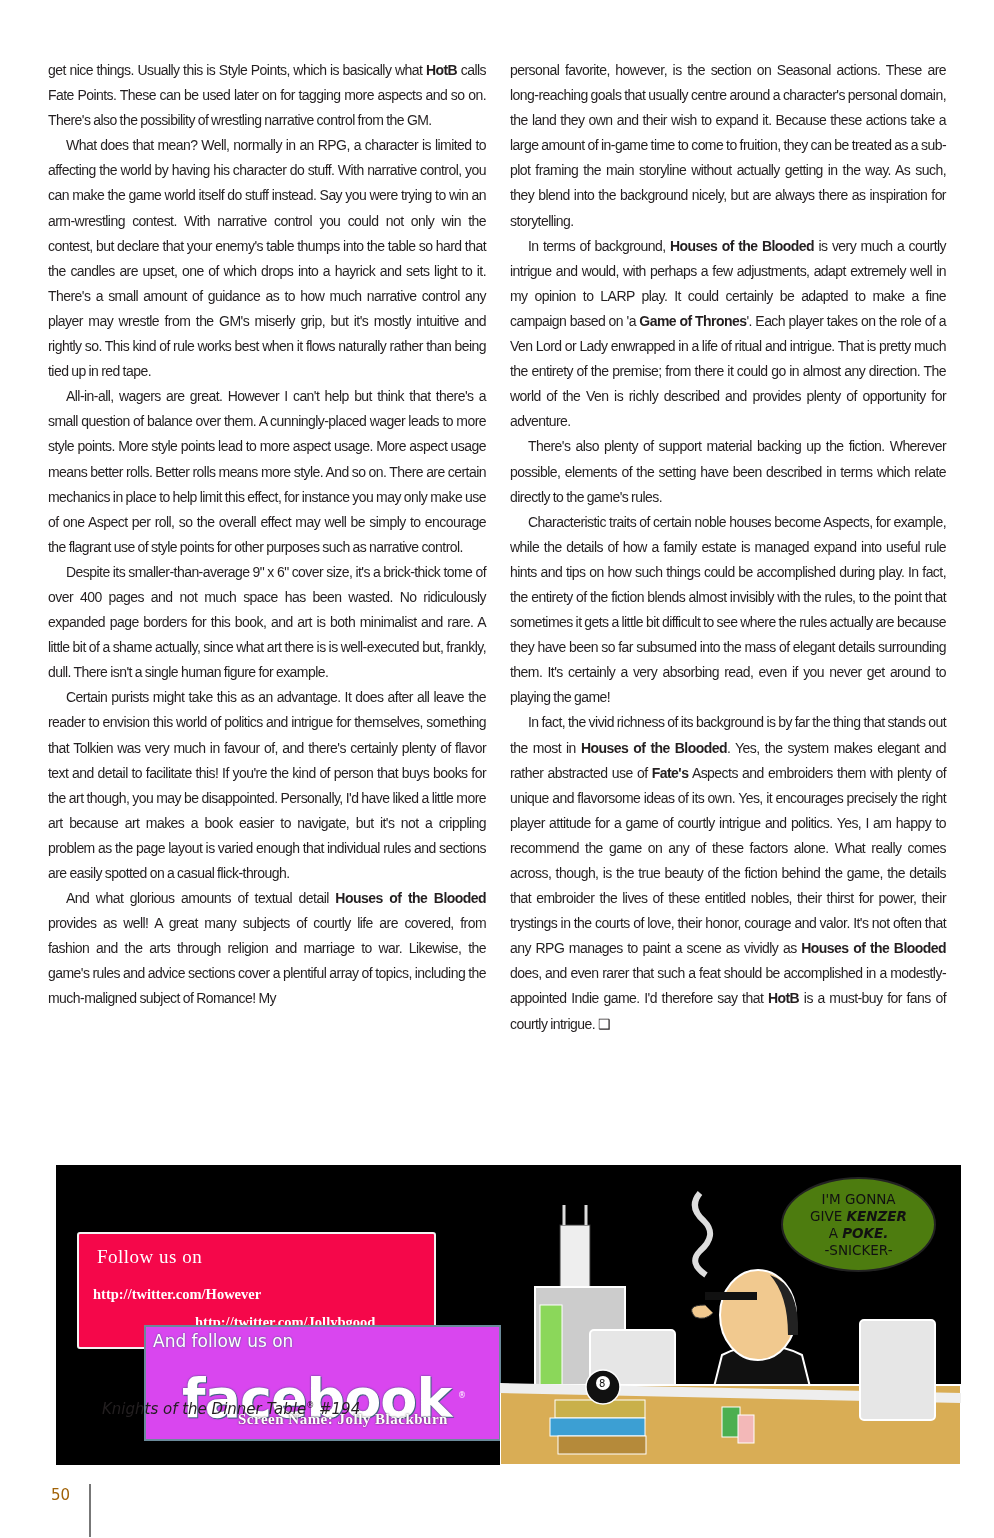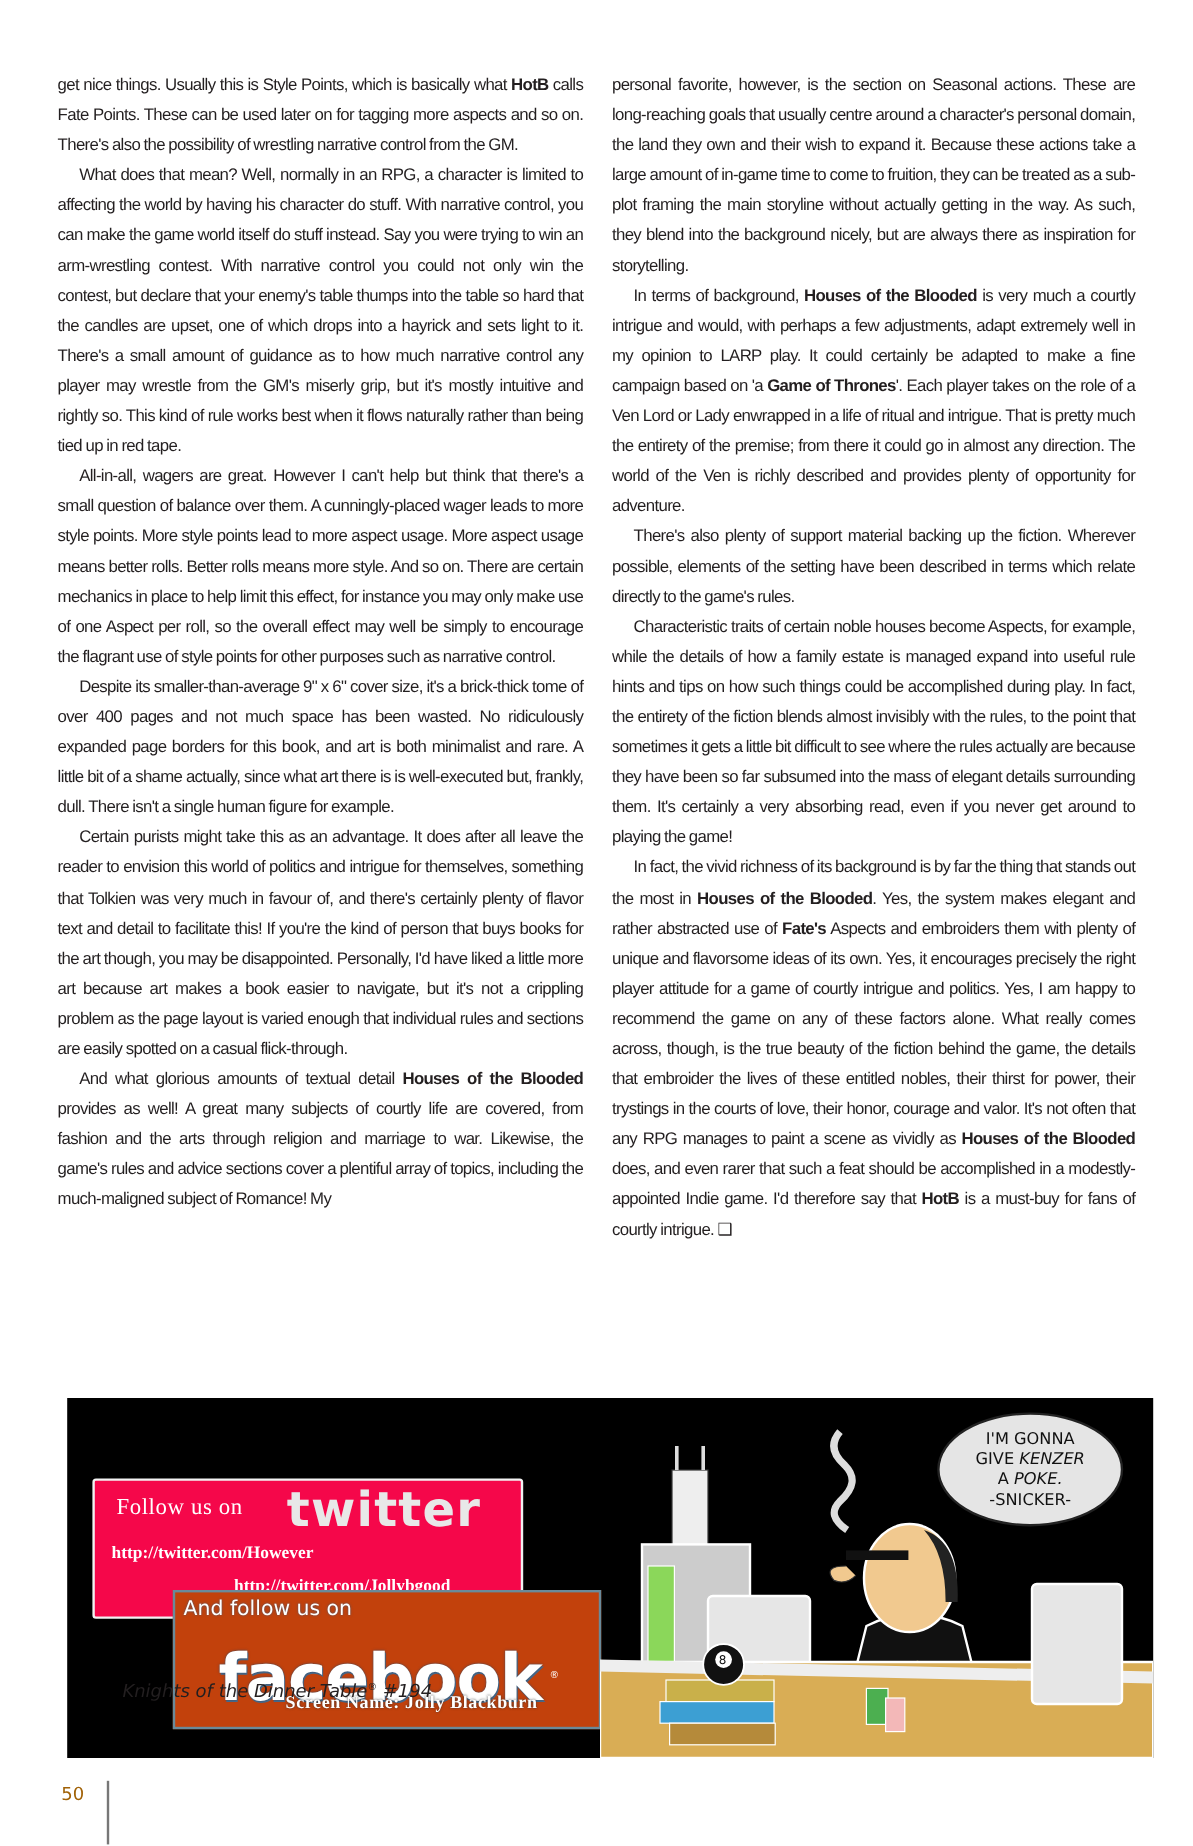--- a/index.html
+++ b/index.html
@@ -9,28 +9,28 @@
   .col-right { left: 510px; width: 436px; }
   .col p { margin: 0; text-indent: 18px; }
   .col p.noindent { text-indent: 0; }
   .col b { font-weight: bold; }
   .ad { position: absolute; left: 56px; top: 1165px; width: 905px; height: 300px; background: #000; overflow: hidden; }
   .tw-box { position: absolute; left: 21px; top: 19px; width: 355px; height: 113px; background: #f5074a; border: 2px solid #f2f2f2; border-radius: 3px; font-family: "Liberation Serif", serif; color: #fff; margin-top: 48px; }
   .tw-follow { position: absolute; left: 18px; top: 12px; font-size: 19px; letter-spacing: 0.5px; }
   .tw-logo { position: absolute; left: 160px; top: 2px; font-family: "DejaVu Sans", sans-serif; font-size: 40px; font-weight: bold; color: #e8e8e8; letter-spacing: 1px; }
   .tw-url1 { position: absolute; left: 14px; top: 52px; font-size: 14.5px; font-weight: bold; }
   .tw-url2 { position: absolute; left: 116px; top: 80px; font-size: 14.5px; font-weight: bold; }
-  .fb-box { position: absolute; left: 88px; top: 160px; width: 353px; height: 112px; background: #c2410c; border: 2px solid #6a8a9a; font-family: "DejaVu Sans", sans-serif; color: #fff; }
+  .fb-box { position: absolute; left: 88px; top: 160px; width: 353px; height: 112px; background: #d946ef; border: 2px solid #6a8a9a; font-family: "DejaVu Sans", sans-serif; color: #fff; }
   .fb-follow { position: absolute; left: 7px; top: 4px; font-size: 17px; color: #fff; text-shadow: 0 0 2px #3a5a7a; }
   .fb-logo { position: absolute; left: 36px; top: 24px; font-size: 54px; font-weight: bold; color: #fff; letter-spacing: -1px; text-shadow: 0 0 2px #2a4a6a, 1px 1px 0 #4a6a8a; margin-top: 16px; }
   .fb-reg { position: absolute; left: 312px; top: 64px; font-size: 8px; color: #fff; }
   .fb-screen { position: absolute; left: 92px; top: 84px; font-family: "Liberation Serif", serif; font-size: 15px; font-weight: bold; color: #fff; text-shadow: 0 0 2px #333; letter-spacing: 0.5px; }
   .cartoon { position: absolute; left: 444px; top: 0; width: 461px; height: 300px; }
-  .bubble { position: absolute; left: 281px; top: 12px; width: 155px; height: 95px; background: #e5e5e5; border-radius: 50%; border: 2px solid #222; text-align: center; font-family: "DejaVu Sans", sans-serif; font-size: 13.5px; line-height: 17px; color: #111; padding-top: 12px; box-sizing: border-box; }
-  .bubble i { font-weight: normal; text-align: right; }
+  .bubble { position: absolute; left: 281px; top: 12px; width: 155px; height: 95px; background: #4d7c0f; border-radius: 50%; border: 2px solid #222; text-align: center; font-family: "DejaVu Sans", sans-serif; font-size: 13.5px; line-height: 17px; color: #111; padding-top: 12px; box-sizing: border-box; }
+  .bubble i { font-weight: bold; text-align: right; }
   .footer-num { position: absolute; left: 51px; top: 1486px; font-family: "DejaVu Sans", sans-serif; font-size: 15px; color: #a16207; }
   .footer-rule { position: absolute; left: 89px; top: 1484px; width: 2px; height: 53px; background: #777; }
   .footer-title { position: absolute; left: 102px; top: 1400px; font-family: "DejaVu Sans", sans-serif; font-style: italic; font-size: 15px; color: #231f20; }
   .footer-title sup { font-size: 8px; vertical-align: 6px; }
 </style>
 </head>
 <body>
 
 <div class="col col-left" id="col-left">
     <p class="noindent"><span>get nice things. Usually this is Style Points, which is basically what </span><b>HotB</b><span> calls Fate Points. These can be used later on for tagging more aspects and so on. There's also the possibility of wrestling narrative control from the GM.</span></p>
@@ -44,21 +44,20 @@
     <p class="noindent"><span>personal favorite, however, is the section on Seasonal actions. These are long-reaching goals that usually centre around a character's personal domain, the land they own and their wish to expand it. Because these actions take a large amount of in-game time to come to fruition, they can be treated as a sub-plot framing the main storyline without actually getting in the way. As such, they blend into the background nicely, but are always there as inspiration for storytelling.</span></p>
     <p><span>In terms of background, </span><b>Houses of the Blooded</b><span> is very much a courtly intrigue and would, with perhaps a few adjustments, adapt extremely well in my opinion to LARP play. It could certainly be adapted to make a fine campaign based on 'a </span><b>Game of Thrones</b><span>'. Each player takes on the role of a Ven Lord or Lady enwrapped in a life of ritual and intrigue. That is pretty much the entirety of the premise; from there it could go in almost any direction. The world of the Ven is richly described and provides plenty of opportunity for adventure.</span></p>
     <p><span>There's also plenty of support material backing up the fiction. Wherever possible, elements of the setting have been described in terms which relate directly to the game's rules.</span></p>
     <p><span>Characteristic traits of certain noble houses become Aspects, for example, while the details of how a family estate is managed expand into useful rule hints and tips on how such things could be accomplished during play. In fact, the entirety of the fiction blends almost invisibly with the rules, to the point that sometimes it gets a little bit difficult to see where the rules actually are because they have been so far subsumed into the mass of elegant details surrounding them. It's certainly a very absorbing read, even if you never get around to playing the game!</span></p>
     <p><span>In fact, the vivid richness of its background is by far the thing that stands out the most in </span><b>Houses of the Blooded</b><span>. Yes, the system makes elegant and rather abstracted use of </span><b>Fate's</b><span> Aspects and embroiders them with plenty of unique and flavorsome ideas of its own. Yes, it encourages precisely the right player attitude for a game of courtly intrigue and politics. Yes, I am happy to recommend the game on any of these factors alone. What really comes across, though, is the true beauty of the fiction behind the game, the details that embroider the lives of these entitled nobles, their thirst for power, their trystings in the courts of love, their honor, courage and valor. It's not often that any RPG manages to paint a scene as vividly as </span><b>Houses of the Blooded</b><span> does, and even rarer that such a feat should be accomplished in a modestly-appointed Indie game. I'd therefore say that </span><b>HotB</b><span> is a must-buy for fans of courtly intrigue. ❑</span></p>
   </div>
 
 <div class="ad">
   <div class="tw-box">
     <span class="tw-follow">Follow us on</span>
-    <span class="tw-logo">twitter</span>
     <span class="tw-url1">http://twitter.com/However</span>
     <span class="tw-url2">http://twitter.com/Jollybgood</span>
   </div>
   <div class="fb-box">
     <span class="fb-follow">And follow us on</span>
     <span class="fb-logo">facebook</span>
     <span class="fb-reg">®</span>
     <span class="fb-screen">Screen Name: Jolly Blackburn</span>
   </div>
 

